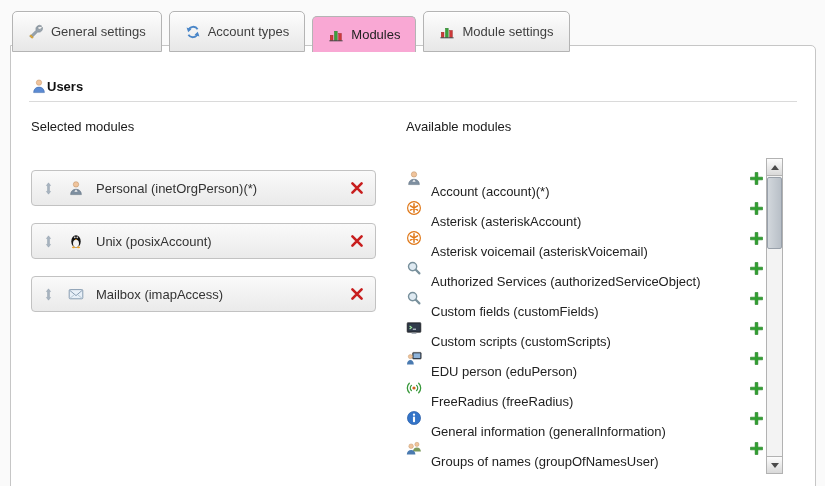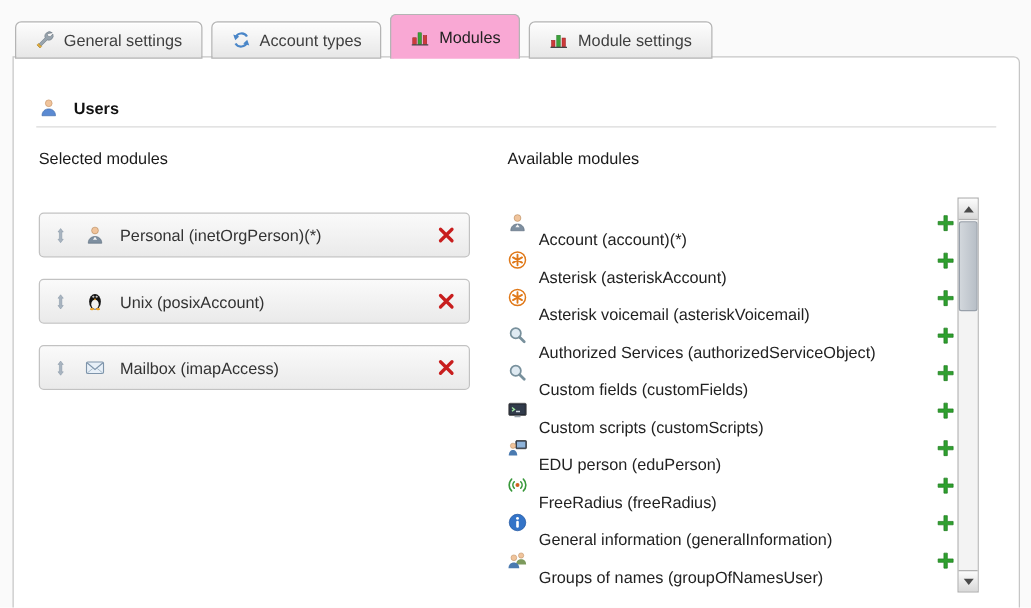--- a/index.html
+++ b/index.html
@@ -9,36 +9,36 @@
     font-family:"Liberation Sans","DejaVu Sans",sans-serif;
     color:#333;font-size:13px;
   }
   svg.ic{display:block;flex:none;}
   .icon16{width:16px;height:16px;}
   .icon14{width:13px;height:13px;}
 
   
   .tabs{position:absolute;left:12px;top:11px;display:flex;gap:7px;align-items:flex-end;z-index:3;}
   .tab{
-    height:30px;box-sizing:border-box;padding:0 15px;display:flex;align-items:center;gap:7px;
+    height:41px;box-sizing:border-box;padding:0 15px;display:flex;align-items:center;gap:7px;
     background:linear-gradient(#fdfdfd,#e7e7e7);
     border:1px solid #b4b4b4;border-radius:5px 5px 0 0;
     color:#3f3f3f;cursor:pointer;white-space:nowrap;
     box-shadow:inset 0 1px 0 #fff;
   }
   .tab.active{
     height:36px;background:#f9a8d4;border-bottom:none;box-shadow:none;color:#222;
   }
 
   
   .panel{
     position:absolute;left:10px;top:45px;width:804px;height:560px;
     background:#fff;border:1px solid #c6c6c6;border-radius:0 5px 5px 5px;z-index:1;
   }
-  .section-head{margin:32px 0 0 20px;display:flex;align-items:center;gap:12px;
+  .section-head{margin:32px 0 0 20px;display:flex;align-items:center;gap:0;
     font-weight:bold;font-size:13px;color:#111;}
   .rule{height:1px;background:#dadada;margin:7px 18px 0 18px;}
 
   .cols{display:flex;margin:17px 0 0 20px;}
   .col-left{width:375px;}
   .col-right{flex:1;}
   .col-label{font-size:13px;color:#1a1a1a;margin-bottom:36px;}
 
   .sel-box{
     width:345px;height:36px;box-sizing:border-box;

